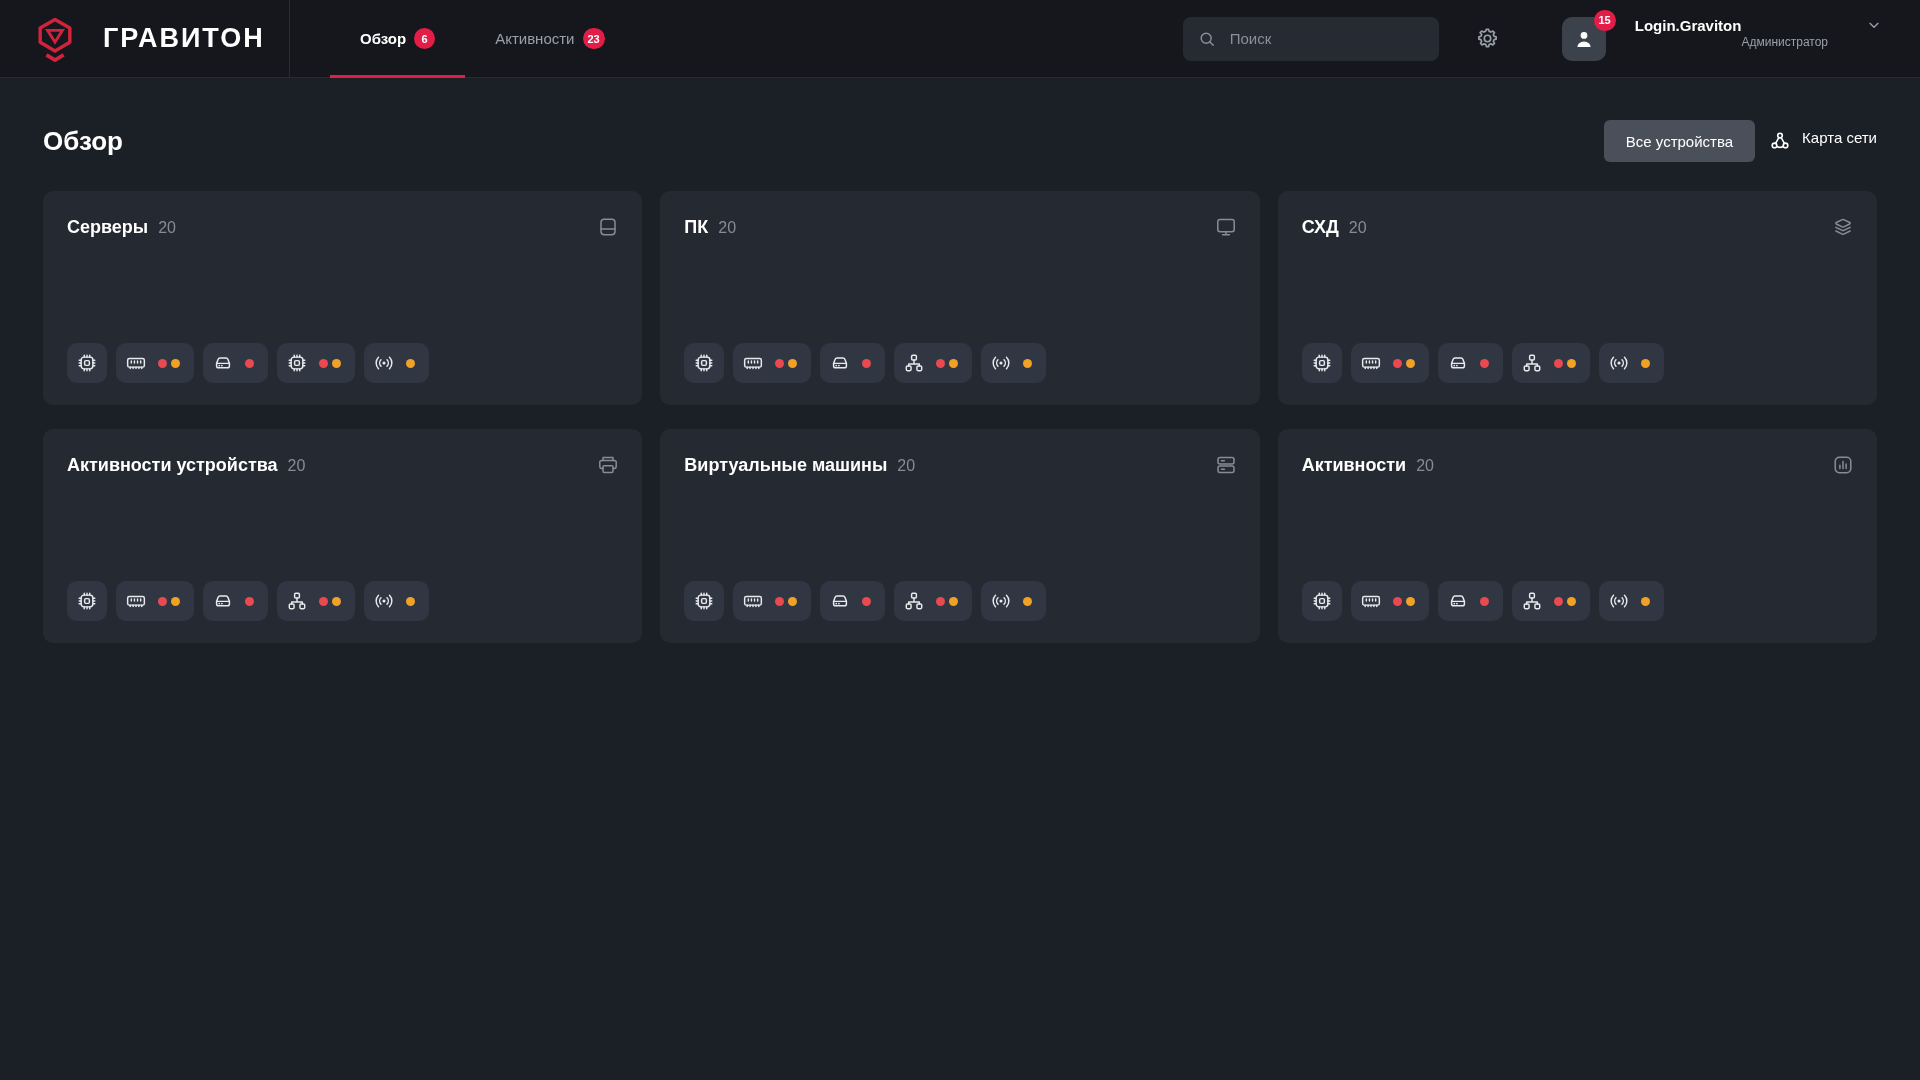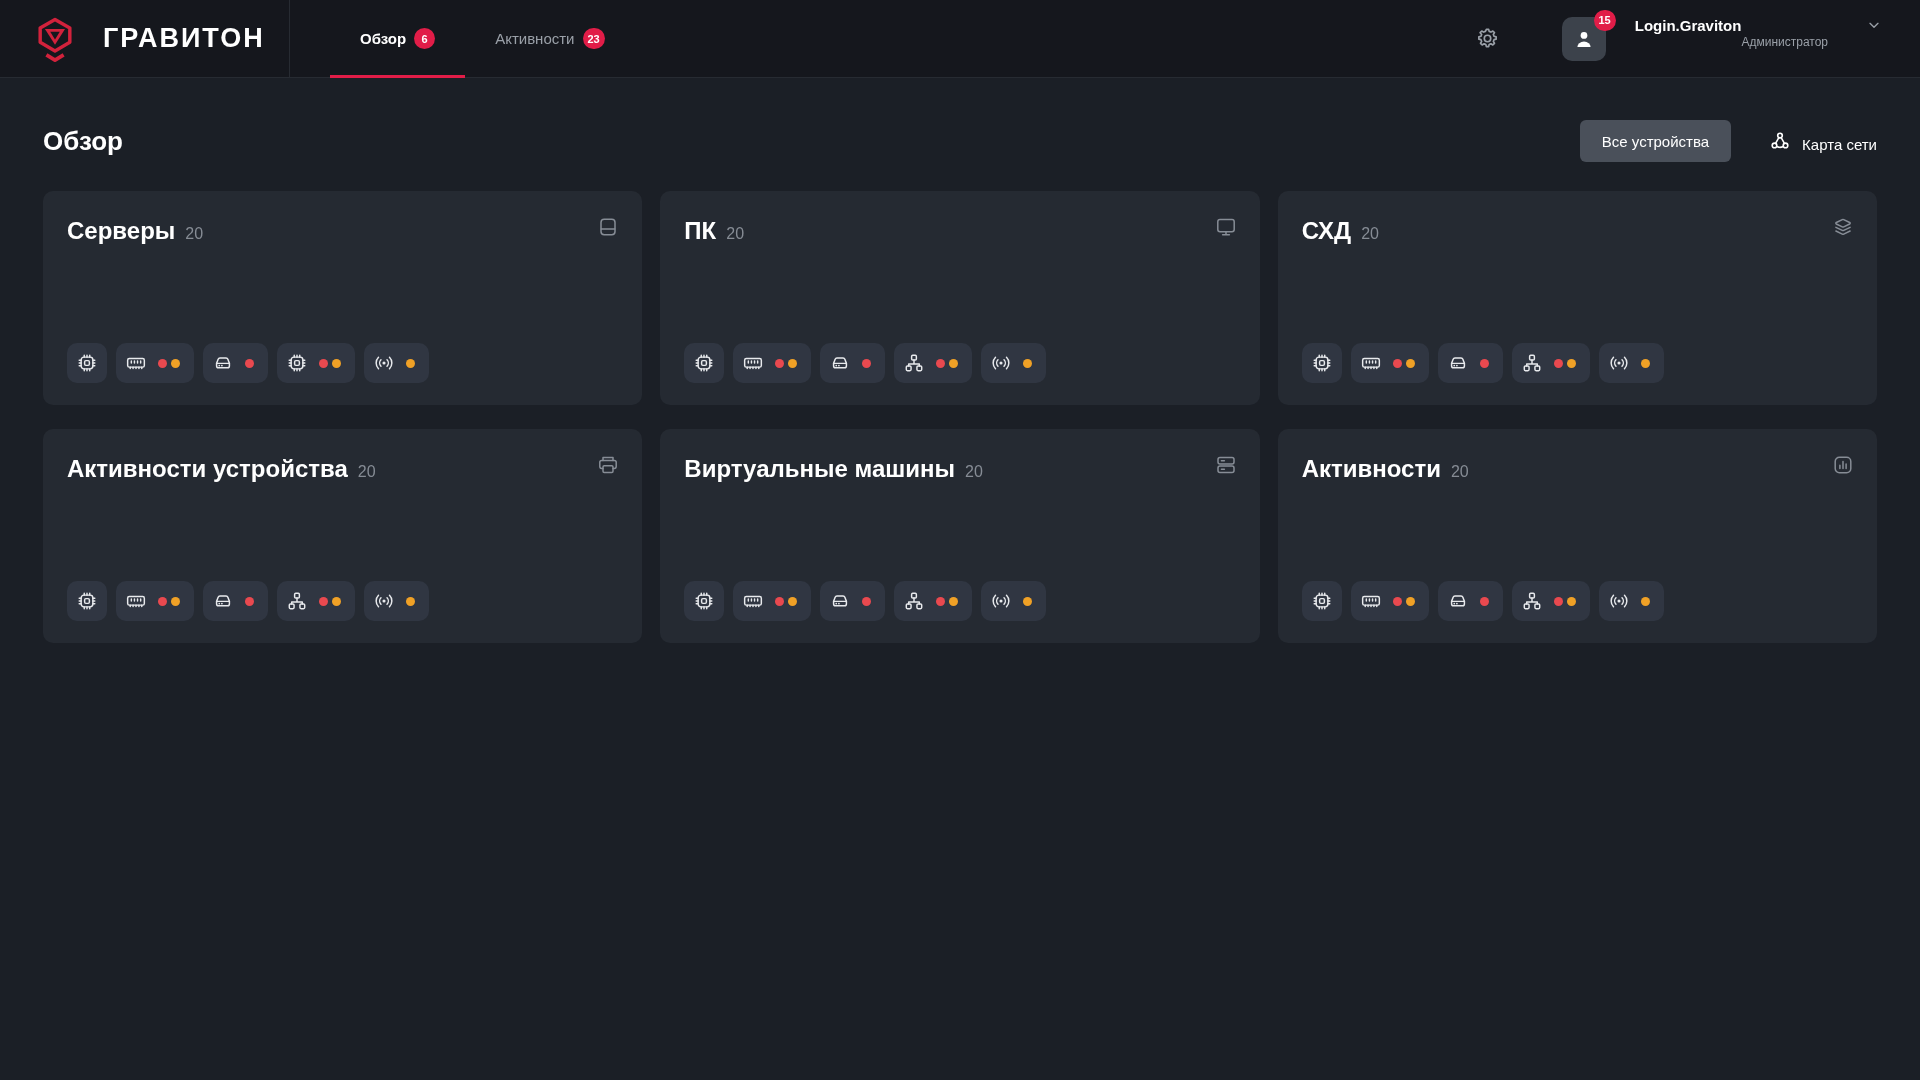--- a/index.html
+++ b/index.html
@@ -43,29 +43,29 @@
   .avatar{width:44px;height:44px;border-radius:10px;background:#3c424b;display:flex;align-items:center;justify-content:center;color:#fff}
   .avatar-badge{position:absolute;top:-7px;right:-10px}
   .user-texts{display:flex;flex-direction:row;justify-content:center}
   .user-name{font-size:15px;font-weight:700;line-height:18px}
   .user-role{font-size:12px;color:var(--muted);line-height:15px;margin-top:18px}
   .chevron{margin-left:9px;color:#9aa0a8;display:flex}
   
   main{padding:0 43px}
   .page-head{display:flex;align-items:center;margin-top:42px}
   .page-title{margin:0;font-size:26px;font-weight:700}
-  .page-actions{margin-left:auto;display:flex;align-items:center;gap:37px}
+  .page-actions{margin-left:auto;display:flex;align-items:center;gap:13px}
   .btn-all{height:42px;padding:0 22px;border:0;border-radius:6px;background:#4a505a;color:#fff;font-size:15px;font-family:inherit;cursor:pointer}
-  .btn-map{display:flex;align-items:flex-end;gap:10px;background:none;border:0;color:#fff;font-size:15px;font-family:inherit;cursor:pointer;padding:6px 0}
+  .btn-map{display:flex;align-items:flex-start;gap:10px;background:none;border:0;color:#fff;font-size:15px;font-family:inherit;cursor:pointer;padding:6px 0}
   .btn-map .ic{display:flex;color:#fff}
   .grid{margin-top:29px;display:grid;grid-template-columns:repeat(3,1fr);gap:24px 18px}
   .card{position:relative;height:214px;background:var(--card-bg);border-radius:10px;padding:26px 22px 22px 24px;cursor:pointer}
   .card-head{display:flex;align-items:flex-start;justify-content:space-between}
   .card-title-wrap{display:flex;align-items:baseline;gap:10px}
-  .card-title{margin:0;font-size:24px;font-weight:700}
+  .card-title{margin:0;font-size:18px;font-weight:700}
   .card-count{font-size:16px;color:var(--muted2)}
   .card-type-icon{color:#878d96;display:flex;margin-top:-2px}
   .chip-row{position:absolute;left:24px;bottom:22px;display:flex;gap:9px}
   .chip{height:40px;border-radius:10px;background:var(--chip-bg);display:flex;align-items:center;padding:0 9px;color:#e8eaed}
   .chip .chip-icon{display:flex}
   .chip-dots{display:flex;gap:4px;margin:0 5px 0 11px}
   .dot{width:9px;height:9px;border-radius:50%}
   .dot.red{background:var(--dot-red)}
   .dot.orange{background:var(--dot-orange)}
 </style>
@@ -92,20 +92,29 @@
   </div>
 
   <div class="tab">
     <span class="tab-label">Активности</span>
     <span class="badge tab-badge">23</span>
   </div>
 
 </nav>
 
   <div class="header-right">
+    <div class="search">
+      <span style="display:flex">
+        <svg width="20" height="20" viewBox="0 0 24 24" fill="none" stroke="currentColor" stroke-width="1.7" stroke-linecap="round">
+            <circle cx="11" cy="11" r="6"></circle>
+            <path d="m15.6 15.6 3.9 3.9"></path>
+          </svg>
+      </span>
+      <input type="text" placeholder="Поиск" style="">
+    </div>
 
     <button class="gear-btn">
       <span style="display:flex">
         <svg width="25" height="25" viewBox="0 0 24 24" fill="none" stroke="currentColor" stroke-width="1.6" stroke-linejoin="round">
           <path d="M10.9 3.2h2.2l.5 2a7 7 0 0 1 1.7.7l1.8-1.1 1.6 1.6-1.1 1.8a7 7 0 0 1 .7 1.7l2 .5v2.2l-2 .5a7 7 0 0 1-.7 1.7l1.1 1.8-1.6 1.6-1.8-1.1a7 7 0 0 1-1.7.7l-.5 2h-2.2l-.5-2a7 7 0 0 1-1.7-.7l-1.8 1.1-1.6-1.6 1.1-1.8a7 7 0 0 1-.7-1.7l-2-.5v-2.2l2-.5a7 7 0 0 1 .7-1.7L4.9 6.4l1.6-1.6 1.8 1.1a7 7 0 0 1 1.7-.7Z"></path>
           <circle cx="12" cy="12" r="3.1"></circle>
         </svg>
       </span>
     </button>
 

